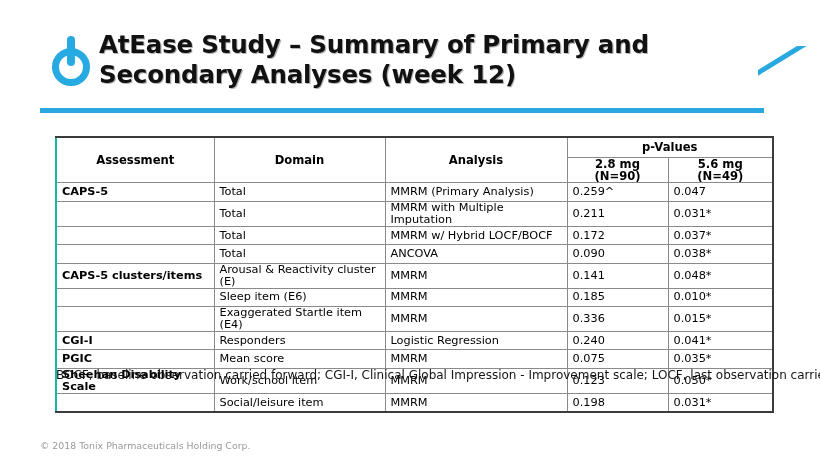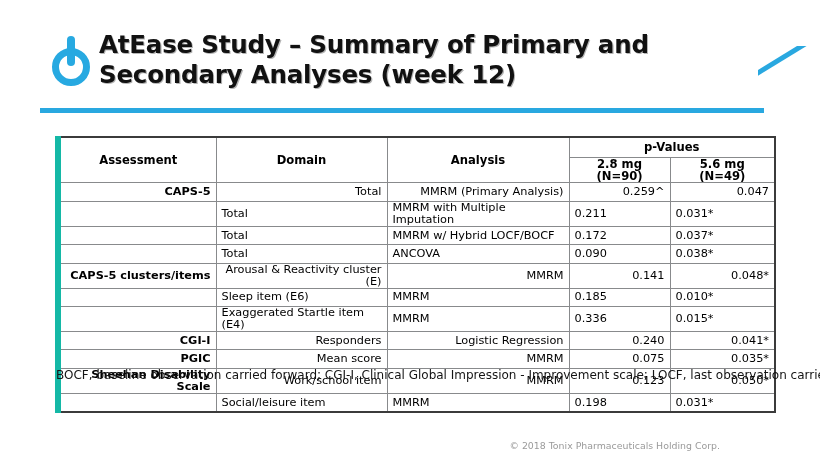--- a/index.html
+++ b/index.html
@@ -122,24 +122,24 @@
     height: 17.6px;
     background: #ffffff;
   }
   #results-table thead th {
     text-align: center;
     font-weight: bold;
     font-size: 11.6px;
     height: 19px;
   }
   #results-table .outer-top { border-top: 2px solid #3b3b3b; }
-  #results-table .outer-left { border-left: 6px solid #14b8a6; margin-left: 8px; }
+  #results-table .outer-left { border-left: 2px solid #14b8a6; margin-left: 8px; }
   #results-table .outer-right { border-right: 2px solid #3b3b3b; margin-top: 16px; }
   #results-table .outer-bottom { border-bottom: 2px solid #3b3b3b; }
-  #results-table .grp-top { border-top: 1.6px solid #3b3b3b; text-align: right; }
+  #results-table .grp-top { border-top: 1.6px solid #3b3b3b; }
   #results-table .num { }
   #results-table .assess { font-weight: bold; }
   .col-assessment { width: 158px; }
   .col-domain     { width: 171px; }
   .col-analysis   { width: 182px; }
   .col-p28        { width: 101px; }
   .col-p56        { width: 105px; }
 
   
   #footnotes {
@@ -153,23 +153,24 @@
     text-align: center;
   }
   #footnotes div { white-space: nowrap; }
 
   
   #copyright {
     position: absolute;
     left: 0;
     top: 440px;
     width: 720px;
-    text-align: right;
+    text-align: left;
     font-size: 9.4px;
     color: #9a9a9a;
+    padding-left: 40px;
   }
 </style>
 </head>
 <body>
 
 <div id="slide-header">
 
   <div id="logo-mark">
     <div class="ring"></div>
     <div class="stem"></div>

